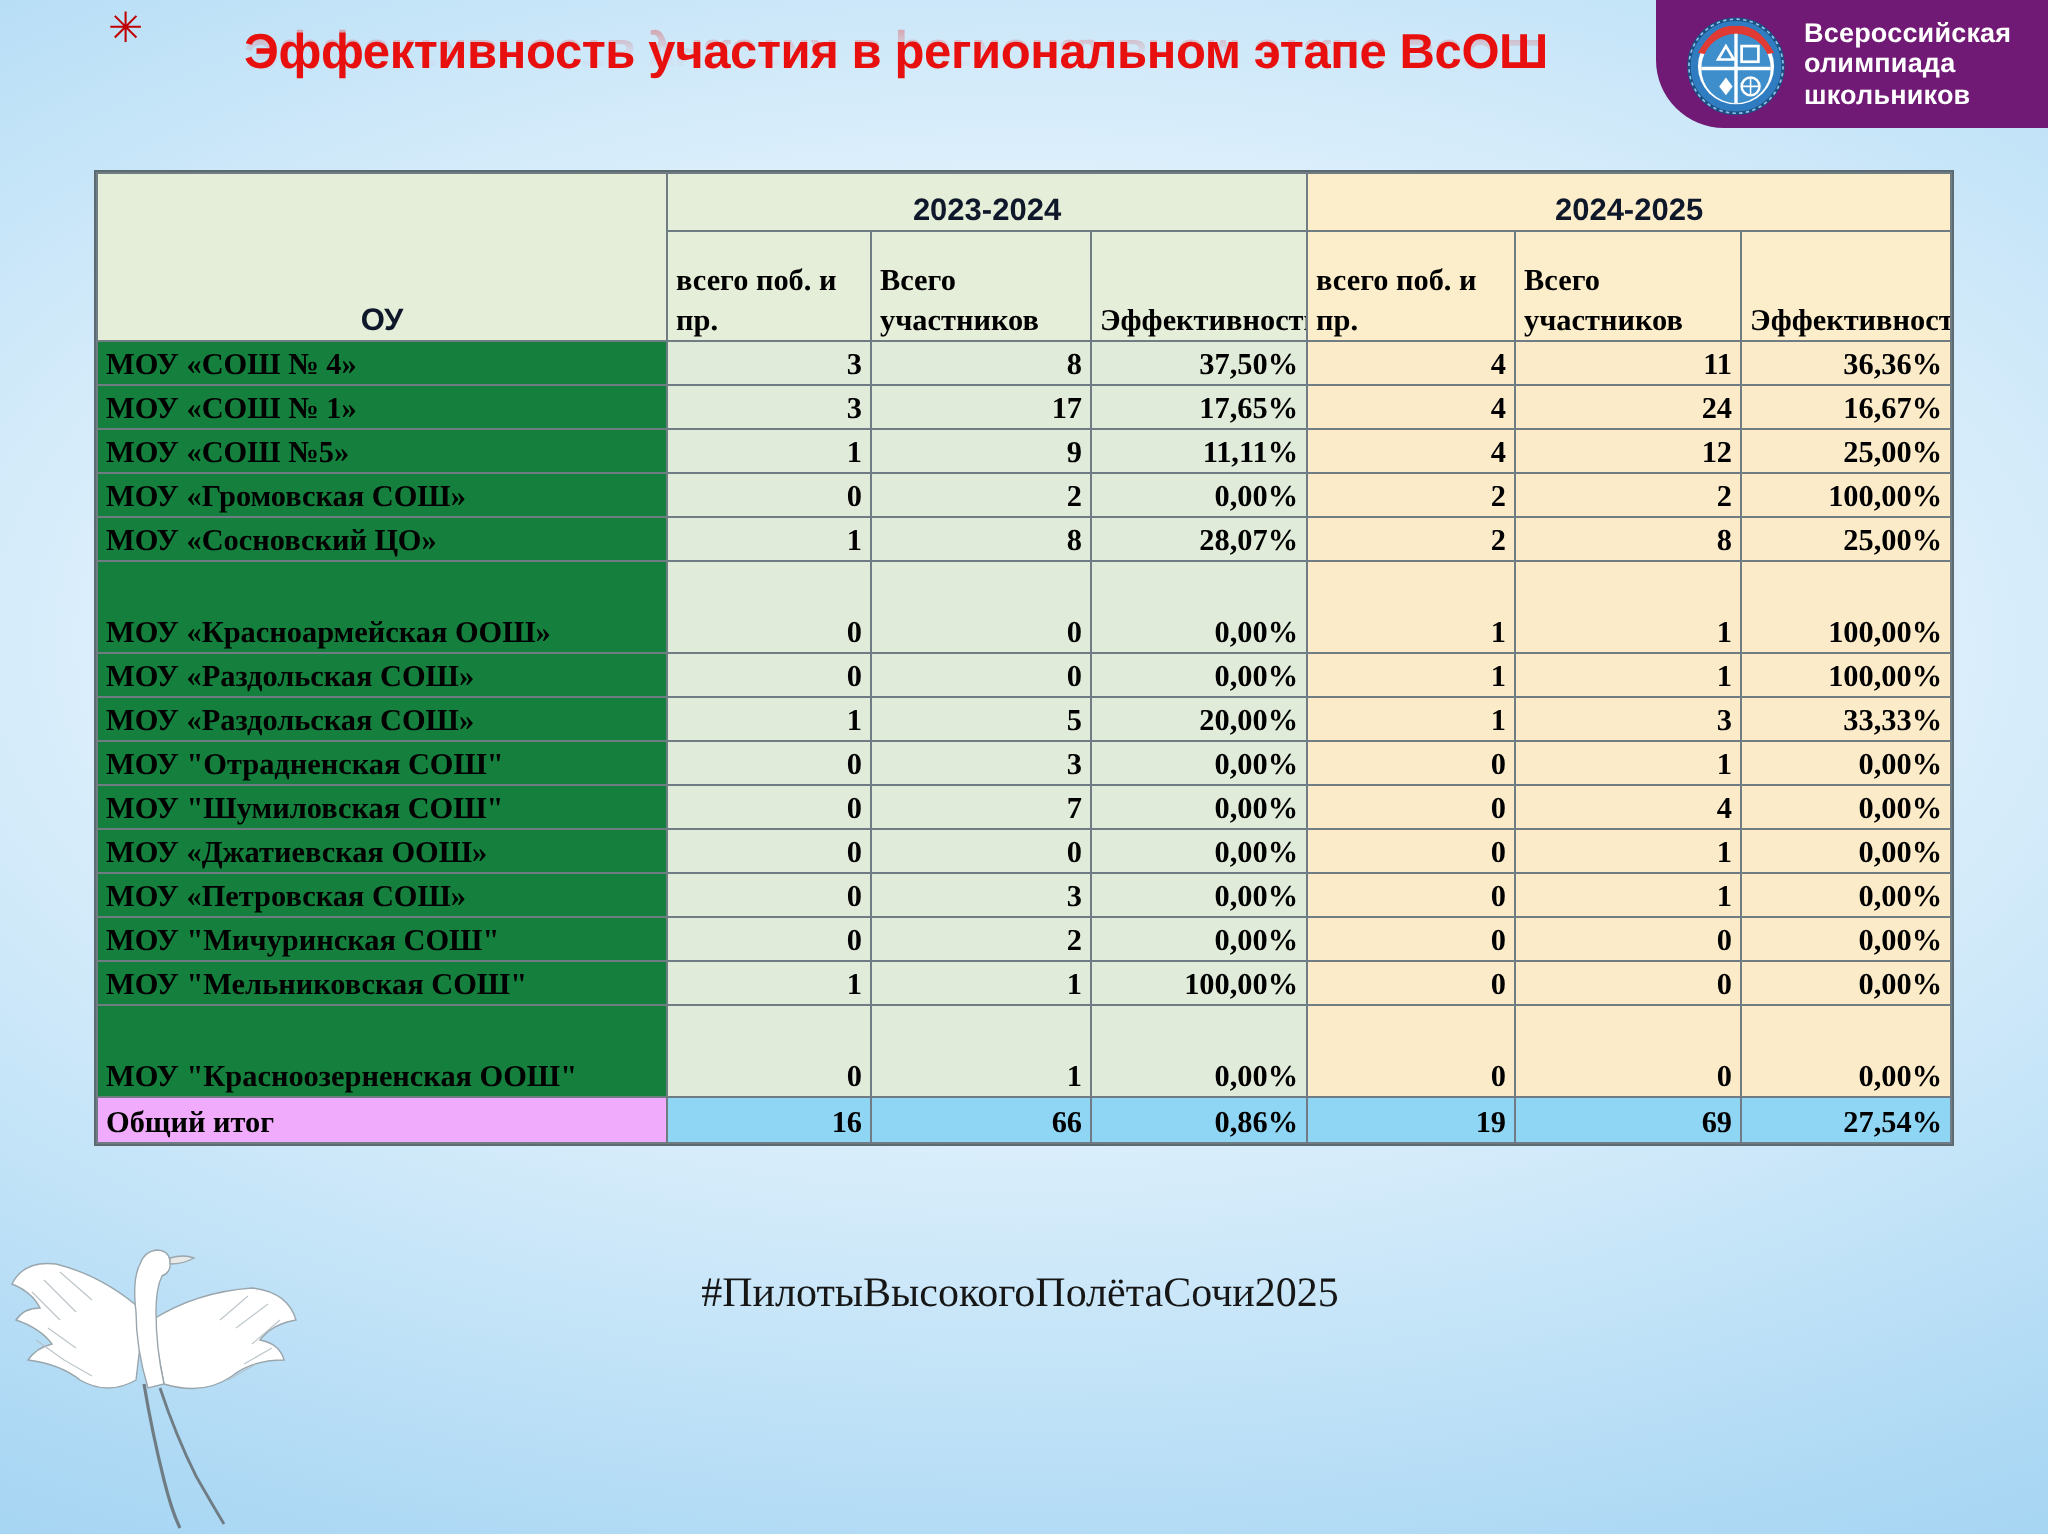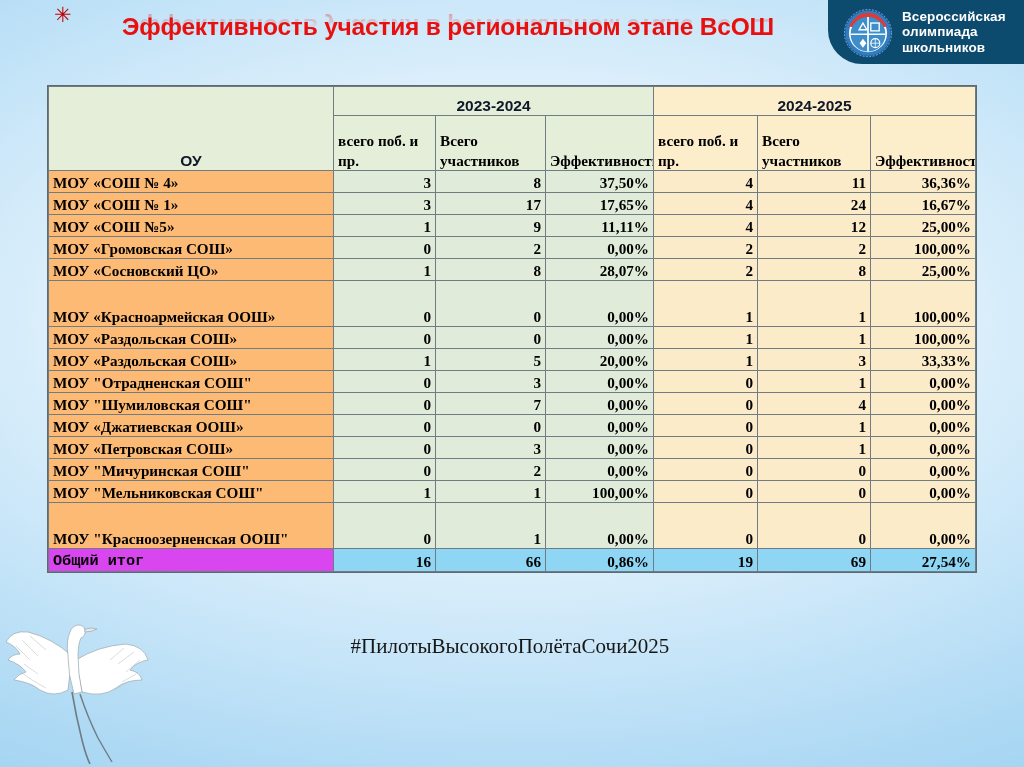--- a/index.html
+++ b/index.html
@@ -79,21 +79,21 @@
     margin-top: 1px;
   }
 
   
   #vsosh-logo {
     position: absolute;
     right: 0;
     top: 0;
     width: 196px;
     height: 64px;
-    background: #0c4a6e;
+    background: #701a75;
     border-bottom-left-radius: 34px;
     display: flex;
     align-items: center;
     overflow: hidden;
   }
   #vsosh-emblem {
     flex: 0 0 auto;
     margin-left: 12px;
     width: 56px;
     height: 56px;
@@ -168,40 +168,39 @@
     vertical-align: bottom;
     padding-bottom: 2px;
     font-weight: bold;
   }
   .bg-green  { background: #e4eed8; }
   .bg-cream  { background: #fdeecb; }
   .bg-green-cell { background: #e1ebd9; }
   .bg-cream-cell { background: #fcebc9; }
 
   td.ou-cell {
-    background: #fdba74;
+    background: #15803d;
     text-align: left;
     white-space: normal;
     word-break: normal;
   }
   td.num {
     text-align: right;
     padding-right: 6px;
     white-space: nowrap;
   }
   tr.data-row td { height: 21px; }
   tr.tall-row td { height: 45px; }
 
   tr.total-row td {
     background: #8fd6f5;
     height: 22px;
   }
   tr.total-row td.ou-cell {
-    background: #d946ef;
-    font-family: Liberation Mono, monospace;
+    background: #f0abfc;
   }
 
   
   #crane-image {
     position: absolute;
     left: 2px;
     top: 620px;
     width: 180px;
     height: 145px;
   }

